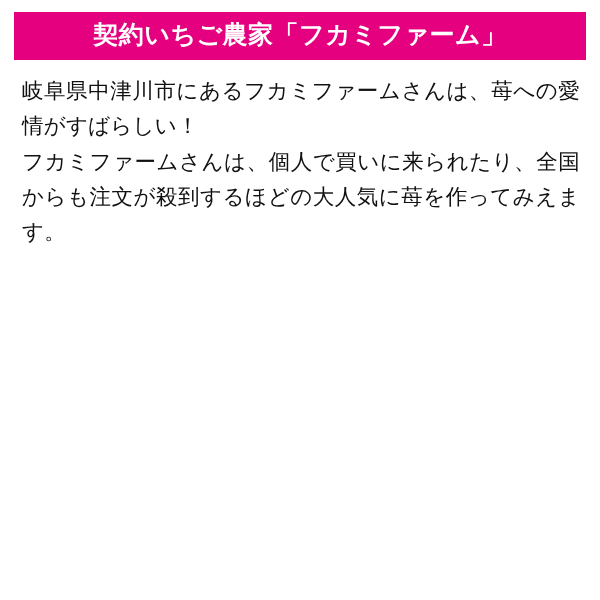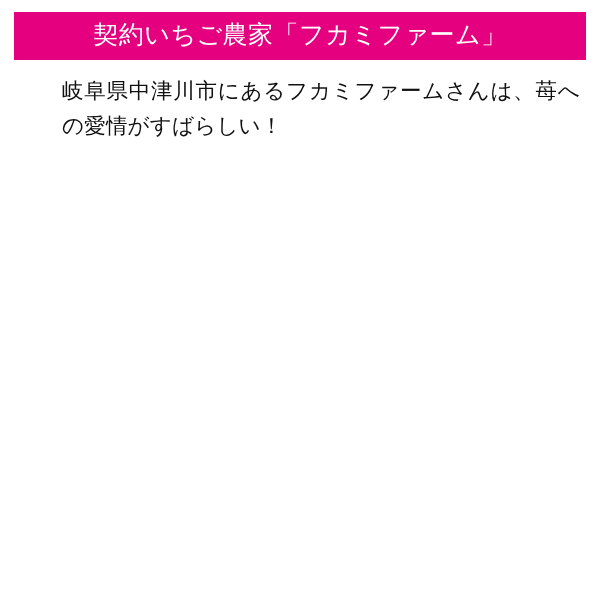--- a/index.html
+++ b/index.html
@@ -17,52 +17,52 @@
     position: relative;
     width: 600px;
     height: 600px;
     box-sizing: border-box;
     padding: 12px 14px 0 14px;
     background: #ffffff;
   }
   .headline-bar {
     background: #e5007f;
     color: #ffffff;
-    font-weight: normal;
+    font-weight: bold;
     font-size: 25px;
     line-height: 1.35;
     letter-spacing: 0.5px;
     text-align: center;
     padding: 6px 4px 8px 4px;
     box-sizing: border-box;
     width: 572px;
     margin: 0 auto;
   }
   .body-copy {
     margin-top: 14px;
     padding: 0 6px 0 8px;
     color: #111111;
     font-size: 21.5px;
     line-height: 1.62;
     letter-spacing: 0.2px;
     text-align: justify;
     text-justify: inter-character;
-    margin-left: 40px;
   }
   .para {
     margin: 0 0 2px 0;
   }
   .para.last {
     margin-bottom: 0;
   }
 </style>
 </head>
 <body>
 
 <div class="page">
 
   <div class="headline-bar">契約いちご農家「フカミファーム」</div>
 
   <div class="body-copy">
     <p class="para">岐阜県中津川市にあるフカミファームさんは、苺への愛情がすばらしい！</p>
+    <p class="para last">フカミファームさんは、個人で買いに来られたり、全国からも注文が殺到するほどの大人気に苺を作ってみえます。</p>
   </div>
 
 </div>
 
 </body></html>

